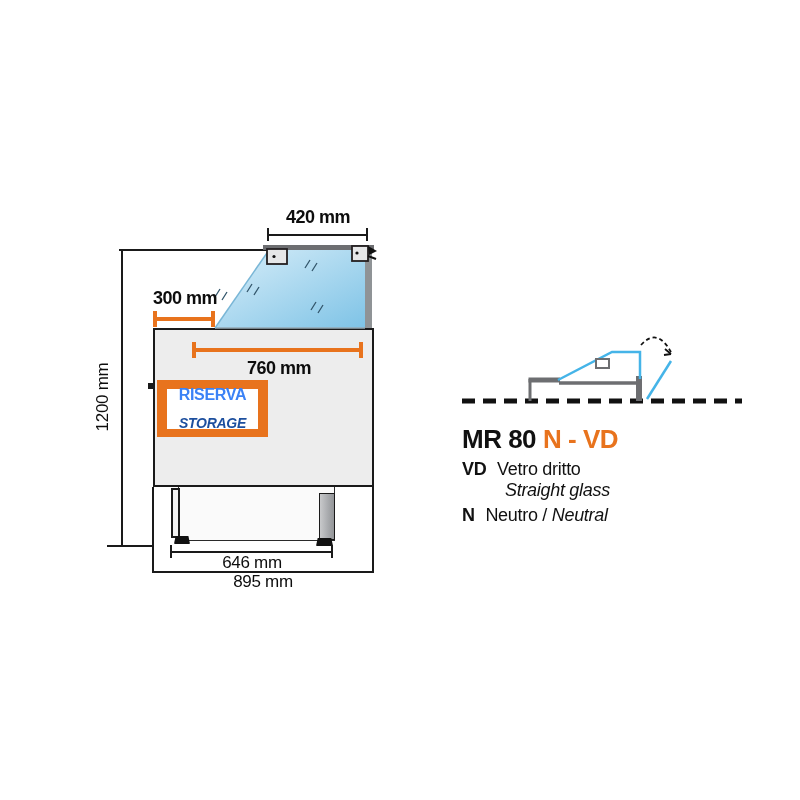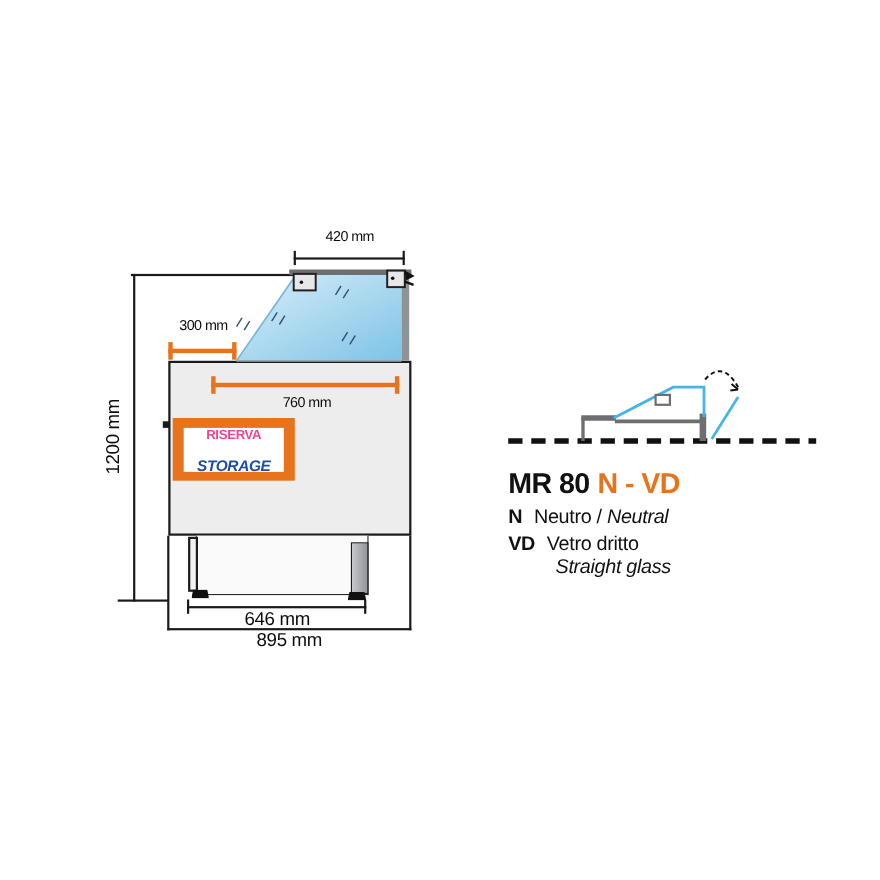--- a/index.html
+++ b/index.html
@@ -11,38 +11,38 @@
   
   .hdim{position:absolute;}
   .hdim .ln{position:absolute;left:0;right:0;top:calc(50% - 1px);height:2px;background:#1a1a1a;}
   .hdim .tk{position:absolute;top:0;bottom:0;width:2px;background:#1a1a1a;}
   .hdim .tk.r{right:0;}
   
   .obar{position:absolute;}
   .obar .ln{position:absolute;left:0;right:0;top:calc(50% - 2px);height:4px;background:#E8731D;}
   .obar .tk{position:absolute;top:0;bottom:0;width:4px;background:#E8731D;}
   .obar .tk.r{right:0;}
-  .dimtext{position:absolute;text-align:center;font-weight:normal;font-size:13px;
+  .dimtext{position:absolute;text-align:center;font-weight:bold;font-size:18px;
            letter-spacing:-0.5px;color:#0d0d0d;white-space:nowrap;}
   .dimtext.light{font-weight:normal;font-size:17px;letter-spacing:-0.3px;}
   .cabinet{position:absolute;left:153px;top:328px;width:217px;height:155px;
            background:#EDEDED;border:2px solid #1a1a1a;}
   .plinth{position:absolute;left:178px;top:487px;width:155px;height:53px;
           background:#fafafa;border:1px solid #2a2a2a;border-top:none;}
   .leg-left{position:absolute;left:171px;top:488px;width:9px;height:50px;
             background:#f2f2f2;border:2px solid #1a1a1a;box-sizing:border-box;}
   .leg-right{position:absolute;left:319px;top:493px;width:16px;height:47px;
              background:linear-gradient(90deg,#c8c9cb,#a7a9ac 60%,#939598);
              border:1.5px solid #1a1a1a;box-sizing:border-box;}
   .foot{position:absolute;height:8px;background:#111;border-radius:1px;
         clip-path:polygon(10% 0,90% 0,100% 100%,0 100%);}
   .badge{position:absolute;left:157px;top:380px;width:111px;height:57px;background:#E8731D;}
   .badge .inner{position:absolute;left:10px;top:9px;right:10px;bottom:8px;background:#fff;
                 display:flex;flex-direction:column;align-items:center;justify-content:center;}
-  .badge .l1{color:#ec4899;font-weight:bold;font-size:12px;letter-spacing:-0.3px;line-height:16px;}
+  .badge .l1{color:#3b82f6;font-weight:bold;font-size:16px;letter-spacing:-0.3px;line-height:16px;}
   .badge .l2{color:#1D4F9E;font-weight:bold;font-style:italic;font-size:14px;
              letter-spacing:-0.3px;line-height:16px;margin-top:12px;}
   .legend{position:absolute;left:462px;top:424px;width:260px;}
   .legend .title{font-size:26px;font-weight:bold;letter-spacing:-0.5px;white-space:nowrap;}
   .legend .title .orange{color:#E8731D;margin-left:7px;}
   .legend .row{font-size:18px;margin-top:4px;letter-spacing:-0.3px;white-space:nowrap;}
   .legend .code{font-weight:bold;margin-right:6px;}
   .legend .en-indent{display:block;margin-left:43px;font-style:italic;}
   .rot90{transform:rotate(-90deg);}
 </style>
@@ -165,24 +165,24 @@
     </g>
 
     <line x1="192" y1="74" x2="216" y2="36" stroke="#45B4E8" stroke-width="2.5"></line>
   </svg>
 
   <div class="legend">
     <div class="title">
       <span>MR 80</span><span class="orange">N - VD</span>
     </div>
     <div class="row">
+      <span class="code">VD</span>
+      <span>Vetro dritto</span>
+      <span class="en-indent">Straight glass</span>
+    </div>
+    <div class="row">
       <span class="code">N</span>
       <span>Neutro /</span>
       <i>Neutral</i>
-    </div>
-    <div class="row">
-      <span class="code">VD</span>
-      <span>Vetro dritto</span>
-      <span class="en-indent">Straight glass</span>
     </div>
   </div>
 
 </div>
 
 </body></html>

